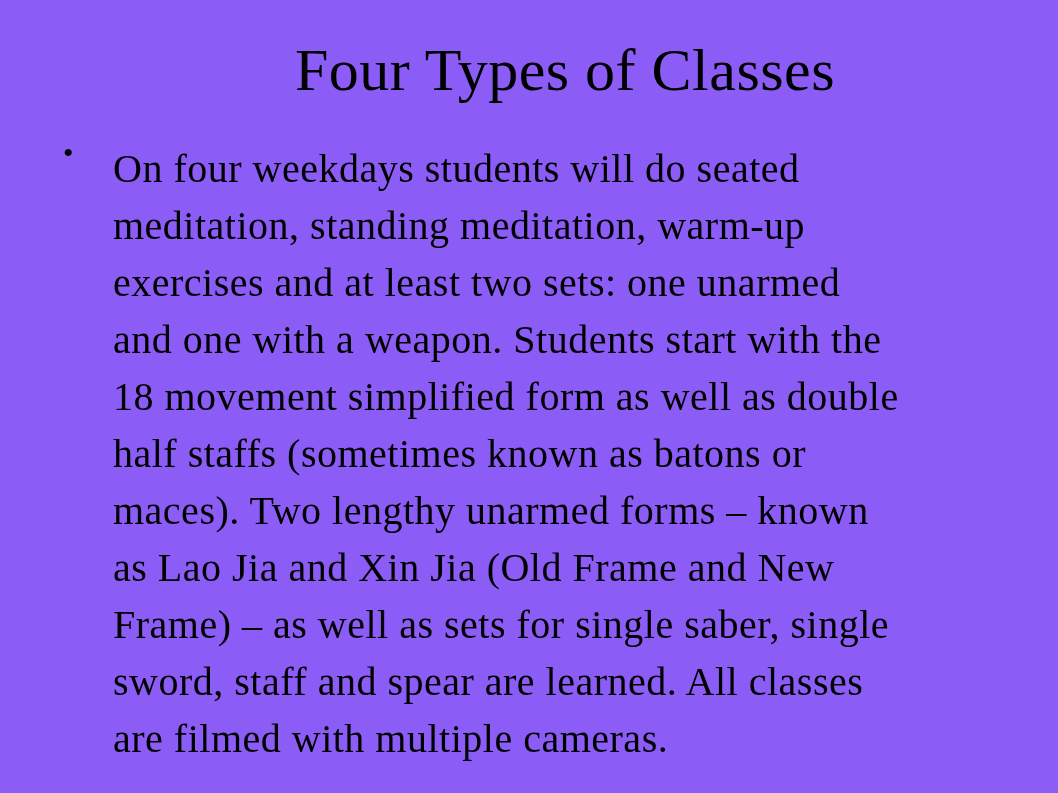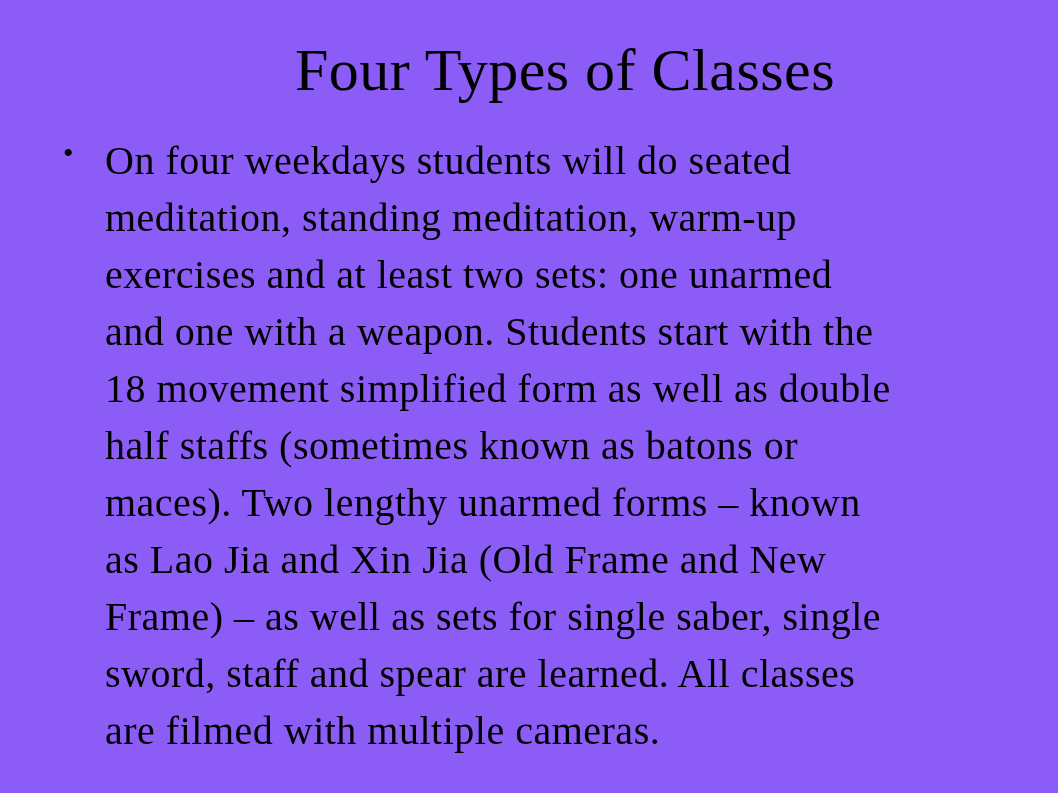--- a/index.html
+++ b/index.html
@@ -39,21 +39,21 @@
   }
   .bullet-marker {
     flex: 0 0 auto;
     width: 34px;
     font-size: 30px;
     line-height: 57px;
     text-align: left;
     user-select: none;
   }
   .bullet-text {
-    margin: 8px;
+    margin: 16px;
     flex: 1 1 auto;
     font-size: 40px;
     line-height: 57px;
     letter-spacing: 0.5px;
     white-space: pre-line;
     color: #000000;
   }
 </style>
 </head>
 <body>

